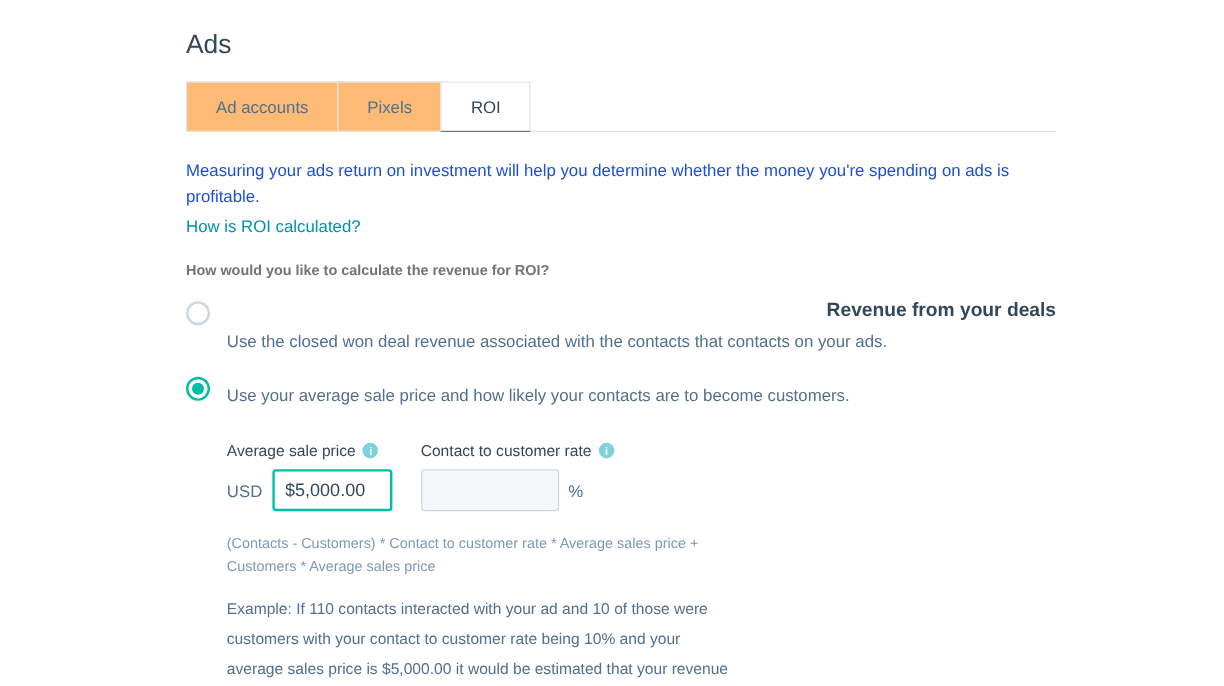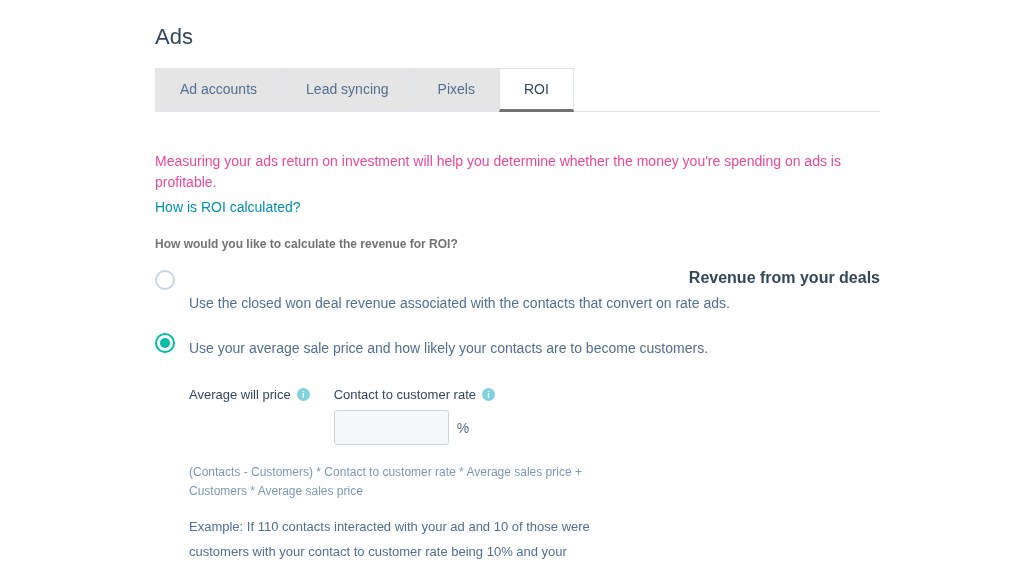--- a/index.html
+++ b/index.html
@@ -19,36 +19,36 @@
       margin-bottom: 18px;
     }
     .tabs {
       display: flex;
       border-bottom: 1px solid #dfe3eb;
     }
     .tab {
       padding: 12px 24px;
       border: 1px solid #dfe3eb;
       border-bottom: none;
-      background: #e5e5e5;
+      background: #fdba74;
       color: #516f90;
       font-size: 14px;
       cursor: pointer;
       margin-right: -1px;
     }
     .tab.active {
       background: #ffffff;
       color: #33475b;
-      border-bottom: 3px solid #737373;
+      border-bottom: 1px solid #737373;
       margin-bottom: -1px;
       position: relative;
     }
     .desc {
-      margin-top: 39px;
-      color: #ec4899;
+      margin-top: 22px;
+      color: #1d4ed8;
       font-size: 14px;
       line-height: 1.5;
     }
     .link {
       color: #0091ae;
       font-size: 14px;
       cursor: pointer;
       margin-top: 6px;
       display: inline-block;
     }
@@ -165,50 +165,53 @@
   </style>
 </head>
 <body>
 
 
 
 <h1 class="page-title">Ads</h1>
 
 <div class="tabs">
   <div class="tab">Ad accounts</div>
-  <div class="tab">Lead syncing</div>
   <div class="tab">Pixels</div>
   <div class="tab active">ROI</div>
 </div>
 
 <p class="desc">Measuring your ads return on investment will help you determine whether the money you're spending on ads is profitable.</p>
 <a class="link">How is ROI calculated?</a>
 
 <h2 class="question">How would you like to calculate the revenue for ROI?</h2>
 
 <div class="radio-option">
   <div class="radio-circle"></div>
   <div class="radio-text">
     <div class="radio-label">Revenue from your deals</div>
-    <div class="radio-desc">Use the closed won deal revenue associated with the contacts that convert on rate ads.</div>
+    <div class="radio-desc">Use the closed won deal revenue associated with the contacts that contacts on your ads.</div>
   </div>
 </div>
 
 <div class="radio-option">
   <div class="radio-circle selected"></div>
   <div class="radio-text">
     <div class="radio-desc">Use your average sale price and how likely your contacts are to become customers.</div>
   </div>
 </div>
 
 <div class="inputs-row">
   <div class="input-group">
     <div class="input-label">
-      <span>Average will price</span>
+      <span>Average sale price</span>
       <span class="info-icon">i</span>
+    </div>
+    <div class="input-row">
+      <span class="currency-prefix">USD</span>
+      <input class="text-input focused" value="$5,000.00" style="">
     </div>
   </div>
   <div class="input-group">
     <div class="input-label">
       <span>Contact to customer rate</span>
       <span class="info-icon">i</span>
     </div>
     <div class="input-row">
       <input class="text-input empty-wide" value="" style="">
       <span class="percent-suffix">%</span>

